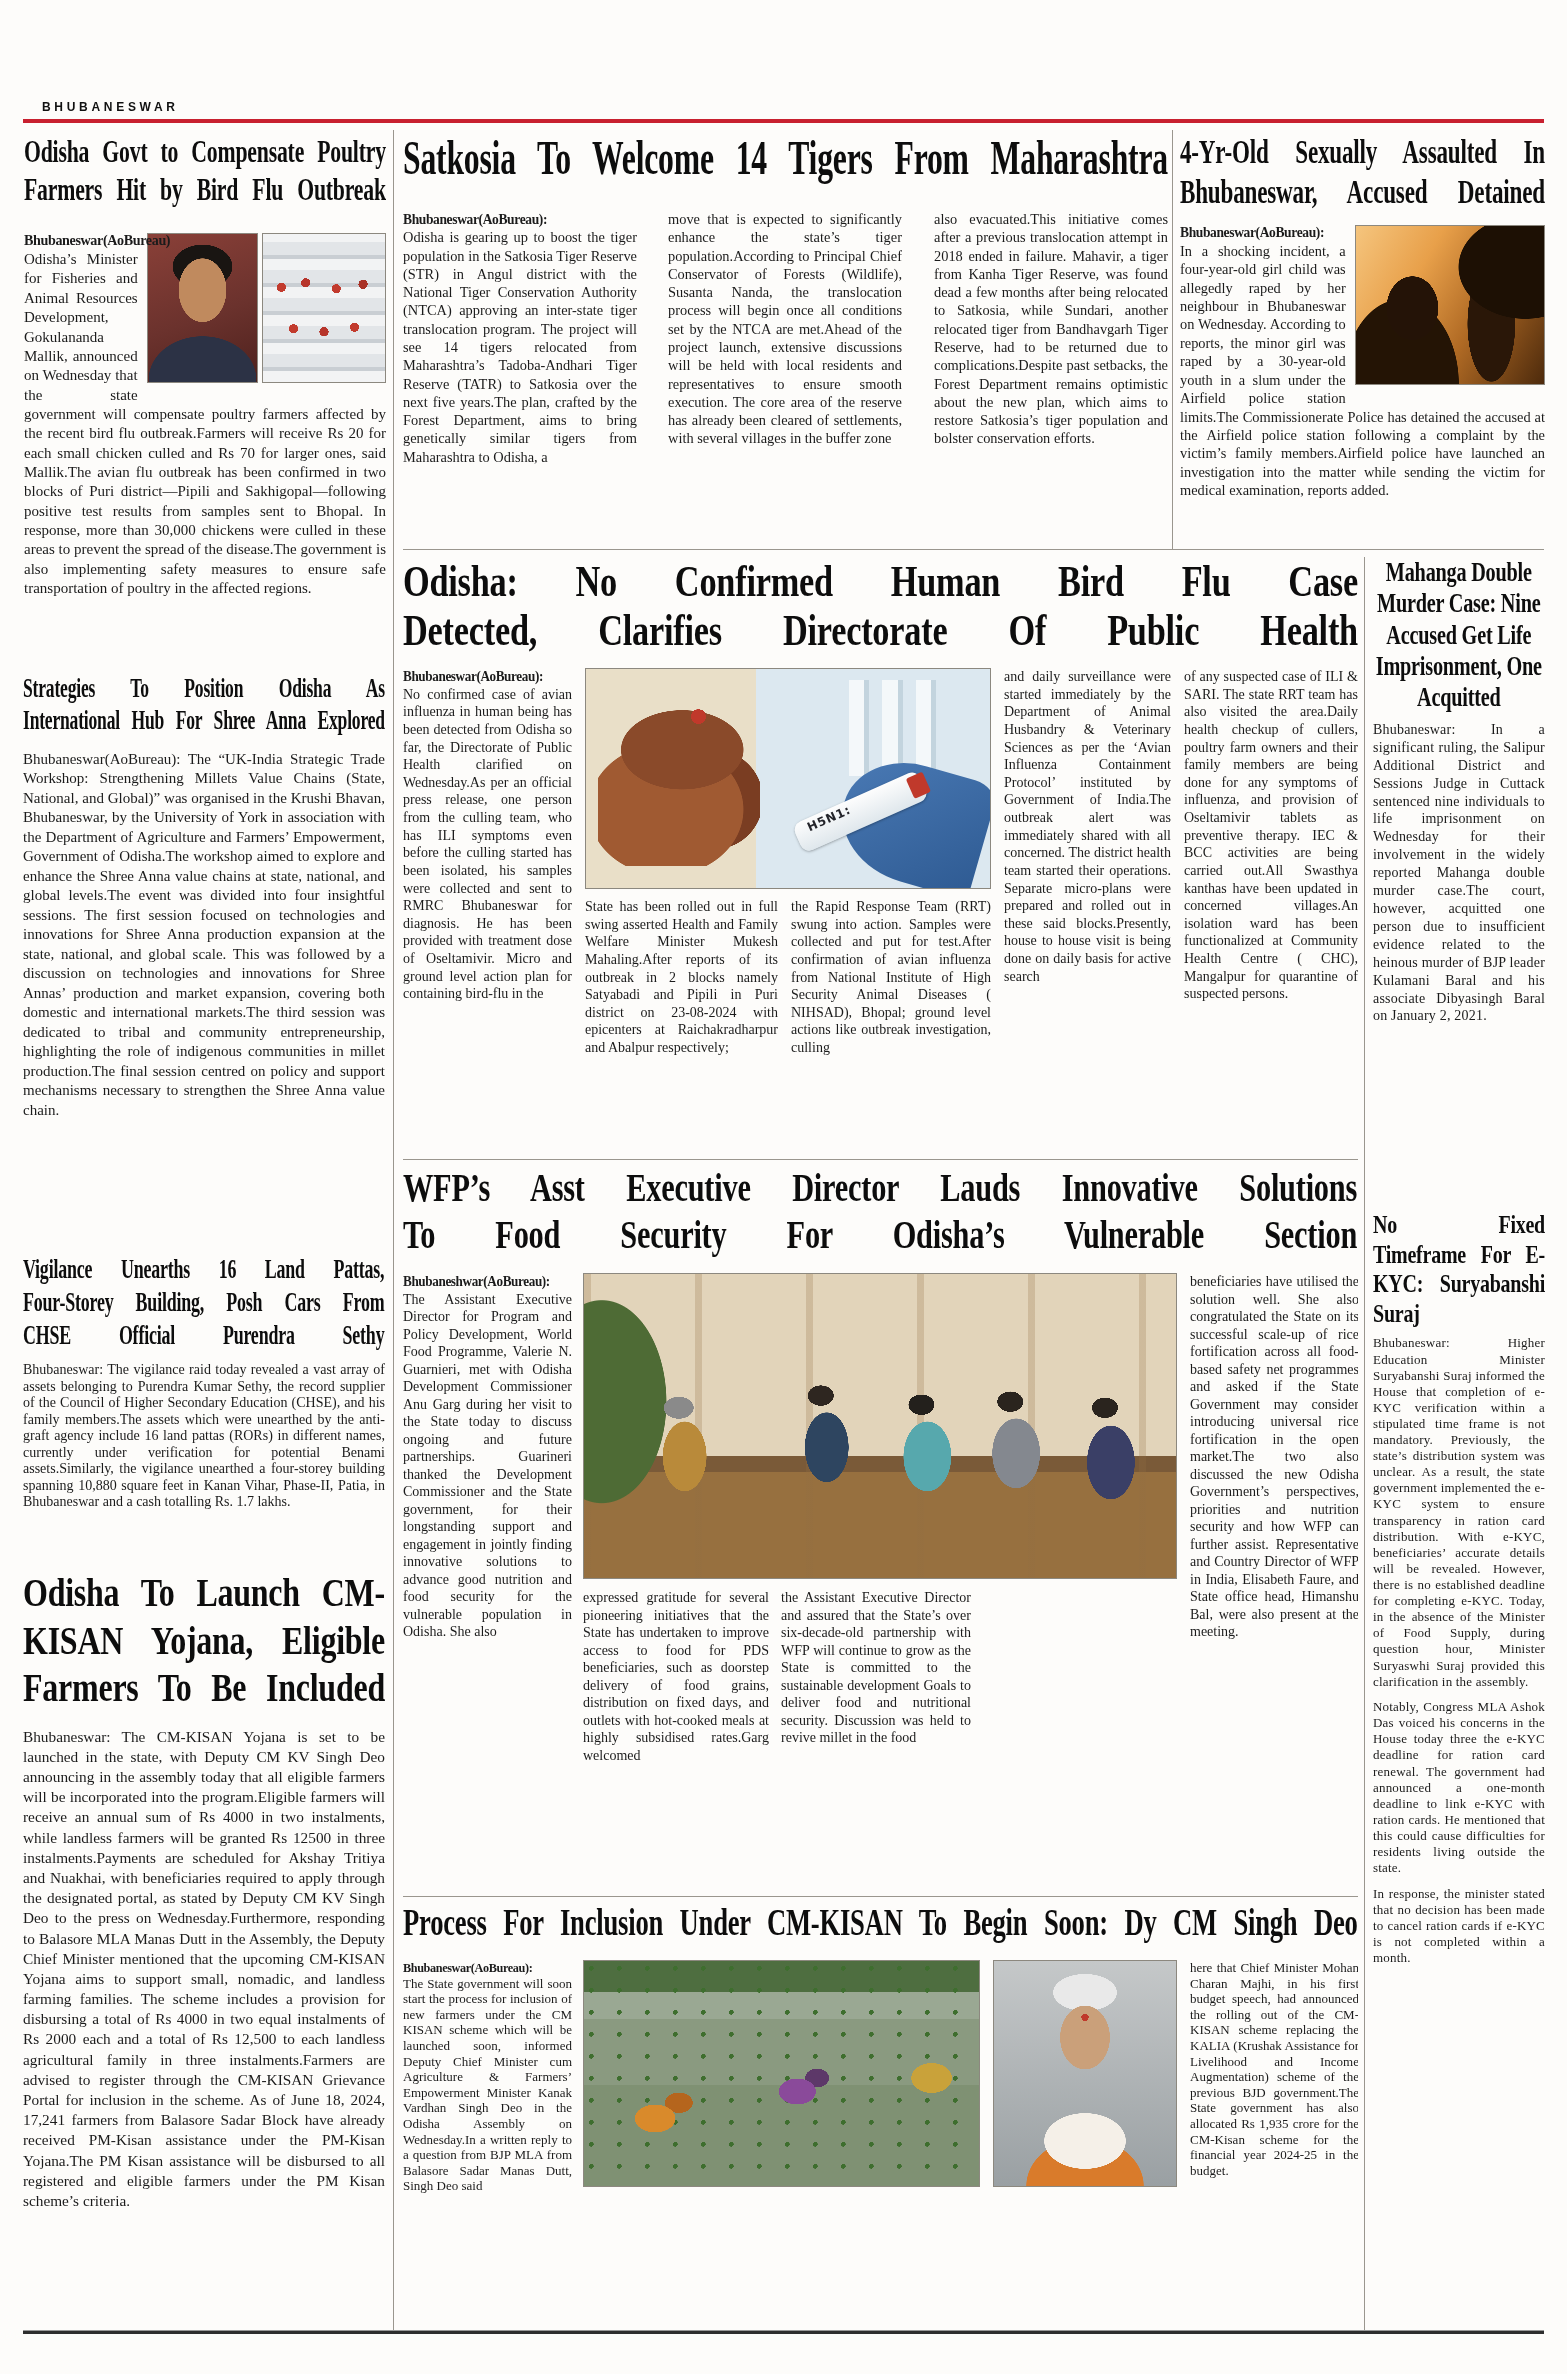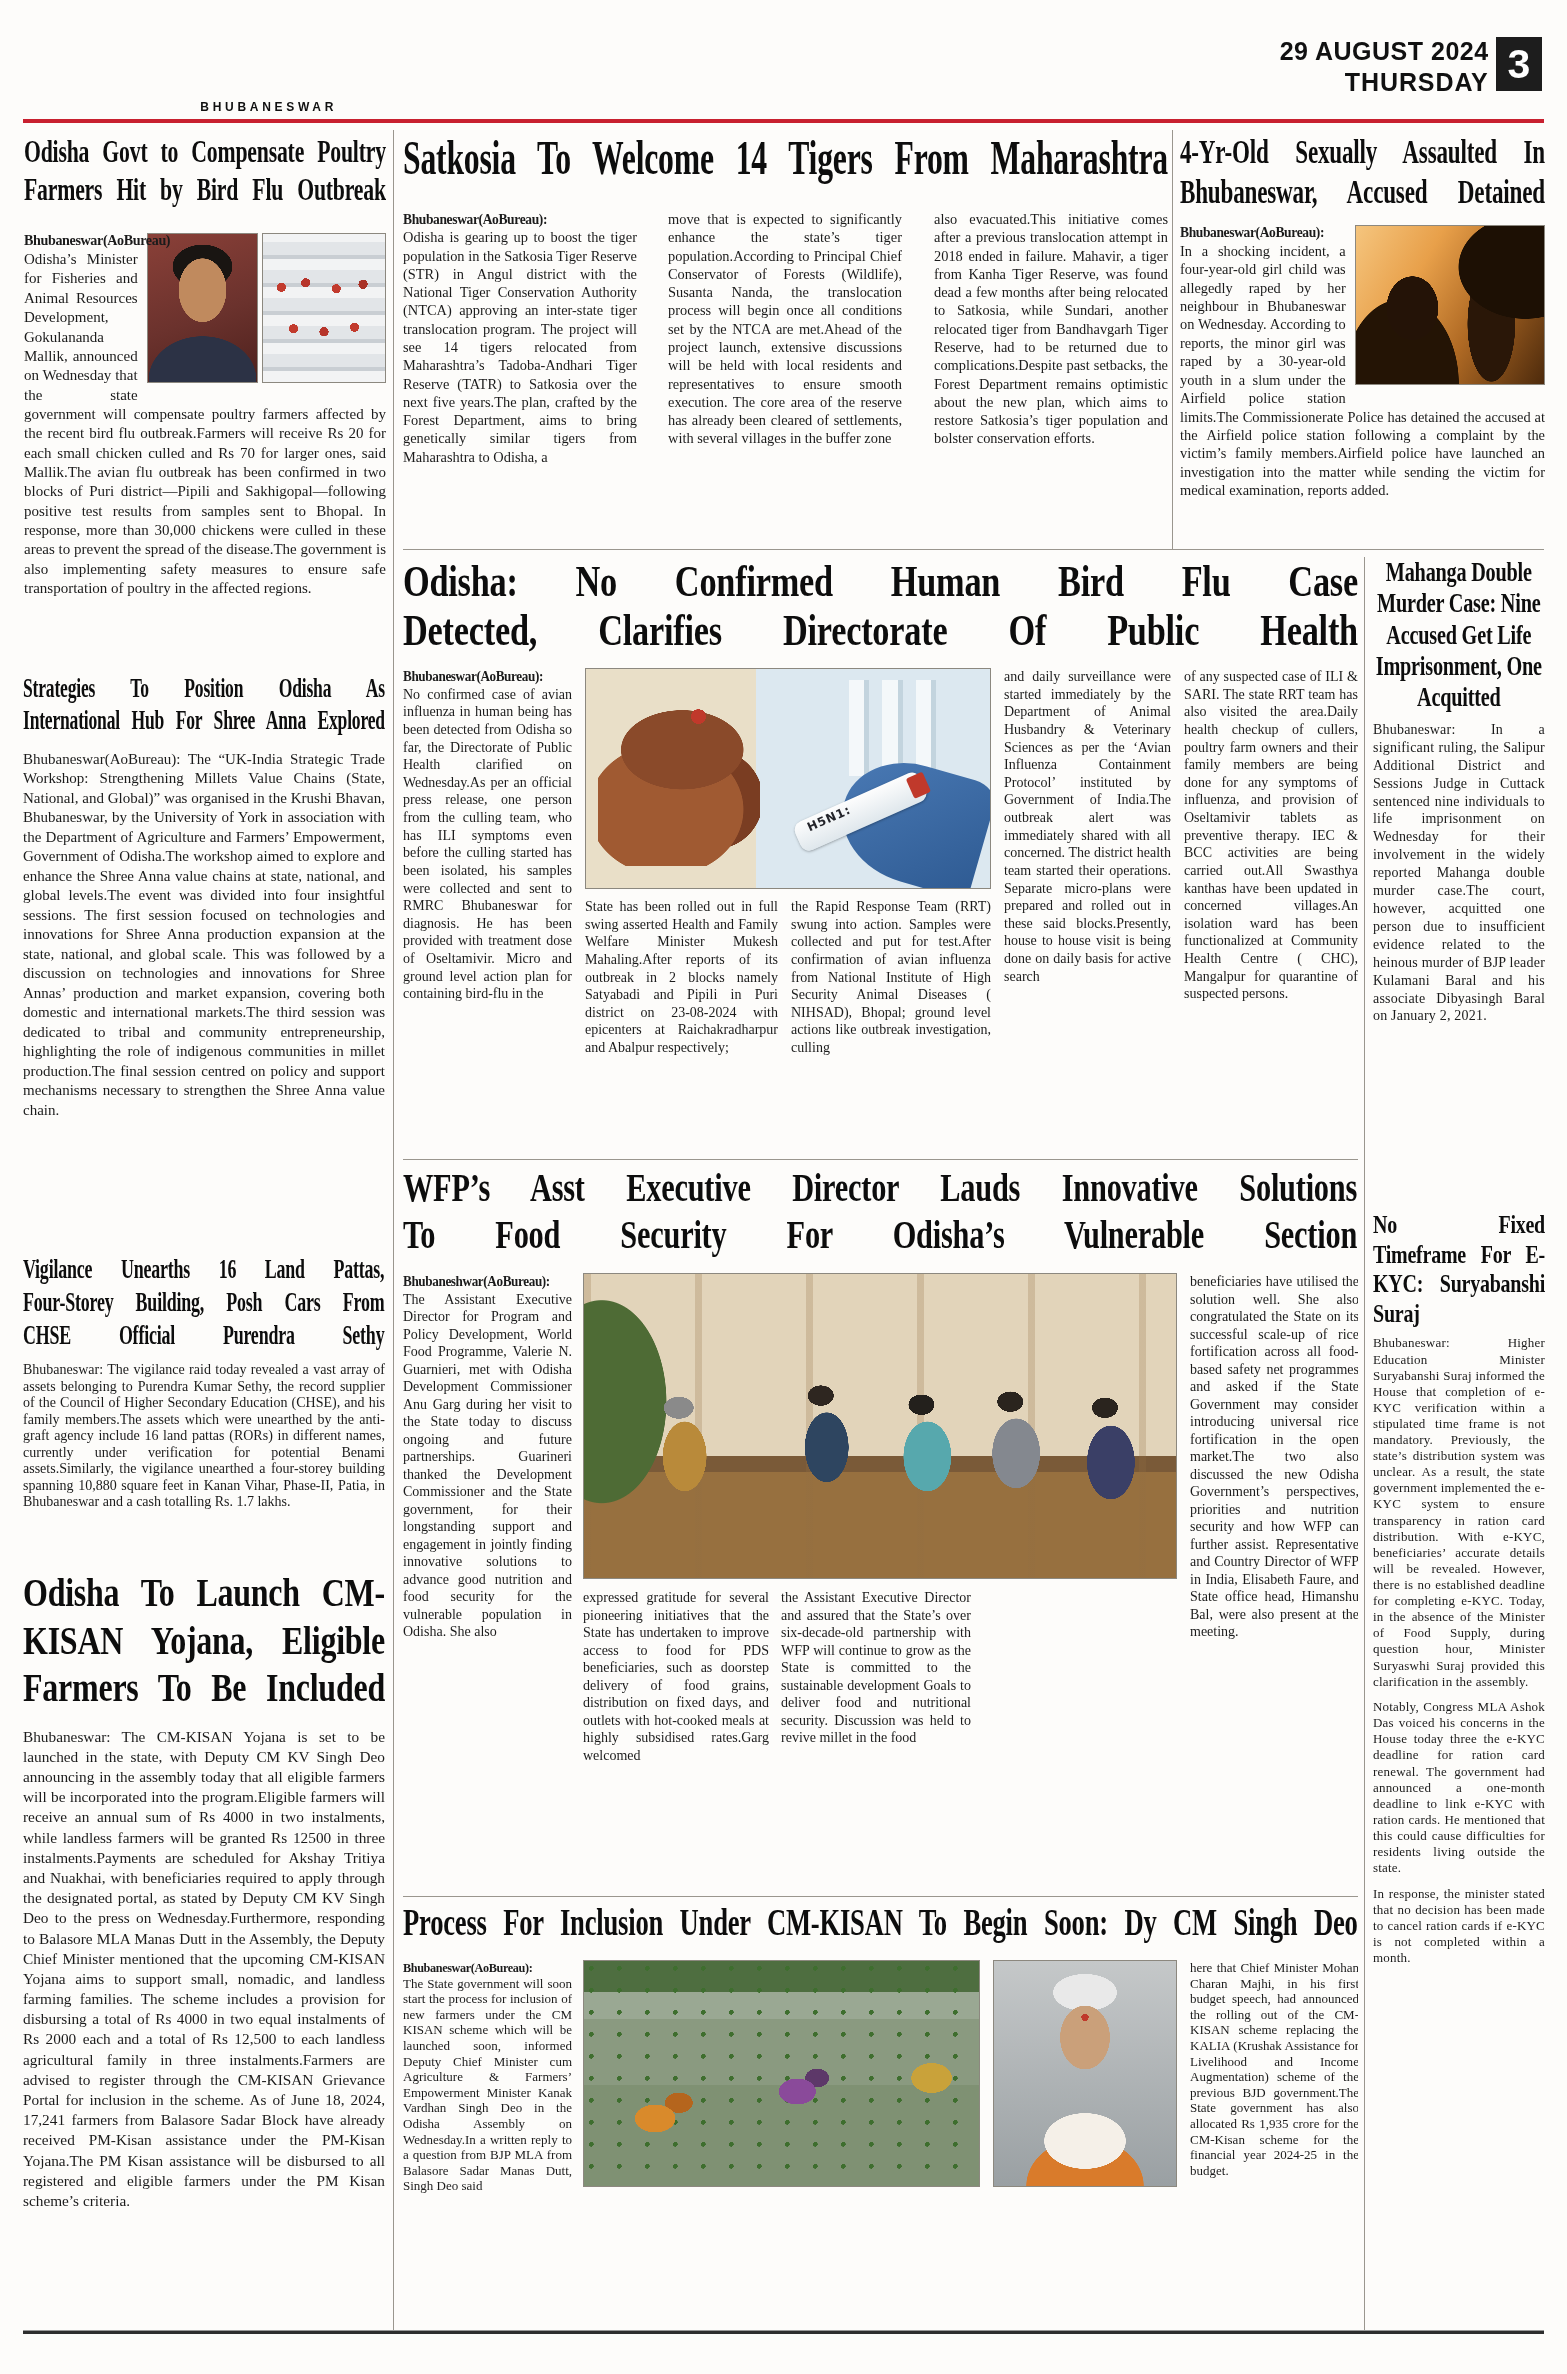--- a/index.html
+++ b/index.html
@@ -3,21 +3,21 @@
 <meta charset="utf-8">
 <style>
   html,body{margin:0;padding:0}
   body{background:#e8e6e1;font-family:"Liberation Serif",serif}
   .page{position:relative;width:1568px;height:2375px;background:#fdfcfa;margin:0 auto;overflow:hidden;color:#1c1c1c}
   
   .logo-box{position:absolute;left:42px;top:39px;width:295px;height:58px;border:0.9px solid #b5b2aa;background:#fbfaf6;text-align:center;padding-top:5.6px;box-sizing:border-box}
   .logo1{font-family:"Liberation Serif",serif;font-size:32px;letter-spacing:1.9px;color:#17140f;font-weight:500}
   .logo1::first-letter{font-size:45px}
   .logo2{font-family:"Liberation Serif",serif;font-size:32px;letter-spacing:1.9px;color:#90905f;margin-left:7.4px}
-  .city{position:absolute;left:42px;top:100px;width:295px;text-align:right;font-family:"Liberation Sans",sans-serif;font-weight:bold;font-size:12px;letter-spacing:3.7px;color:#111}
+  .city{position:absolute;left:42px;top:100px;width:295px;text-align:left;font-family:"Liberation Sans",sans-serif;font-weight:bold;font-size:12px;letter-spacing:3.7px;color:#111}
   .mast-right{position:absolute;right:26px;top:37px;display:flex;align-items:flex-start;gap:7.4px}
   .mast-date-col{display:flex;flex-direction:column;align-items:flex-end}
   .mast-date{font-family:"Liberation Sans",sans-serif;font-weight:bold;font-size:25px;color:#111;letter-spacing:0.5px}
   .mast-day{font-family:"Liberation Sans",sans-serif;font-weight:bold;font-size:25px;color:#111;letter-spacing:0.9px;margin-top:1.9px}
   .pageno{width:46px;height:54px;background:#1d1d1d;color:#fff;font-family:"Liberation Sans",sans-serif;font-weight:bold;font-size:41px;display:flex;align-items:center;justify-content:center}
   .redrule{position:absolute;left:23px;top:119px;width:1521px;height:3.7px;background:#c8202f}
   
   .vline{position:absolute;width:0.9px;background:#9a968e}
   .hline{position:absolute;height:0.9px;background:#9a968e}
   .botrule{position:absolute;left:23px;top:2330px;width:1521px;height:3.7px;background:linear-gradient(#999 0 0.9px,#2e2e2e 0.9px 3.7px)}
@@ -92,27 +92,20 @@
     radial-gradient(ellipse 41px 28px at 50% 80%, #f5f0e8 0 99%, transparent 100%),
     radial-gradient(ellipse 59px 48px at 50% 100%, #d97b2b 0 99%, transparent 100%),
     linear-gradient(#c5c8c9,#9aa0a3)}
 </style>
 </head>
 <body>
 
 <div class="page">
 
   <div class="city">BHUBANESWAR</div>
-  <div class="mast-right">
-    <div class="mast-date-col">
-      <div class="mast-date">29 AUGUST 2024</div>
-      <div class="mast-day">THURSDAY</div>
-    </div>
-    <div class="pageno">3</div>
-  </div>
   <div class="redrule"></div>
 
   <div class="vline" style="left:393px;top:130px;height:2200px"></div>
   <div class="vline" style="left:1172px;top:130px;height:419px"></div>
   <div class="vline" style="left:1364px;top:557px;height:1774px"></div>
   <div class="hline" style="left:403px;top:549px;width:1141px"></div>
   <div class="hline" style="left:403px;top:1159px;width:955px"></div>
   <div class="hline" style="left:403px;top:1896px;width:955px"></div>
   <div class="botrule"></div>
 

